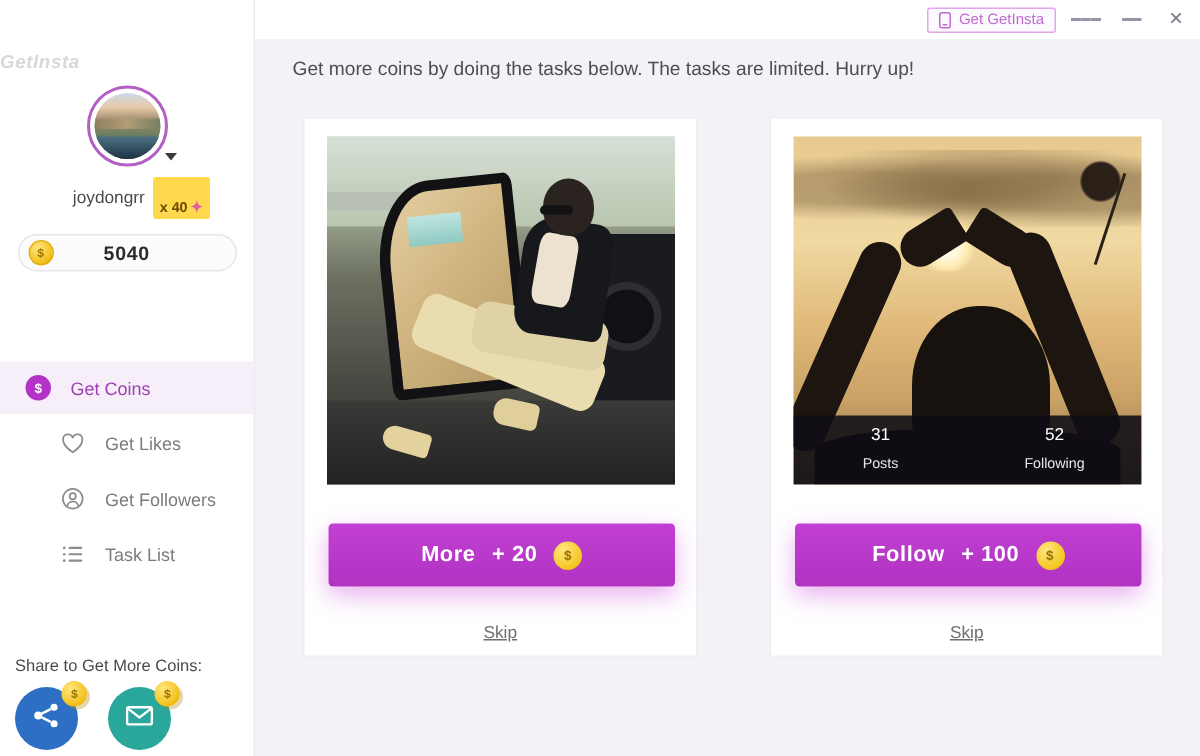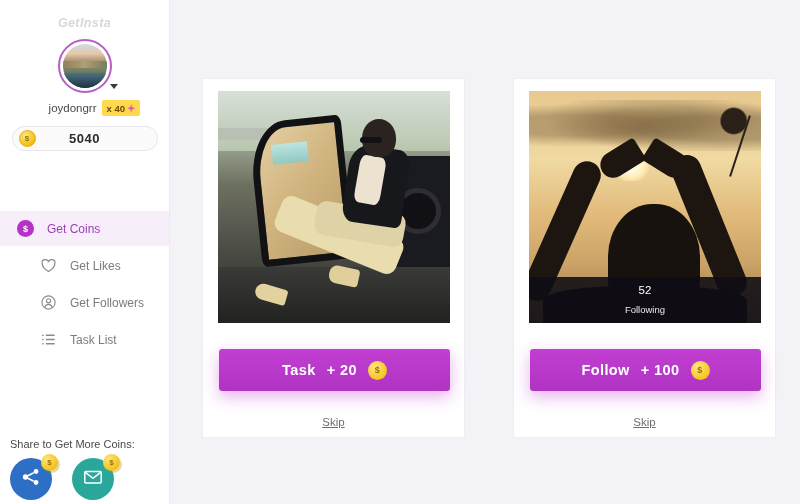--- a/index.html
+++ b/index.html
@@ -20,22 +20,23 @@
   
   .sidebar {
     position: relative;
     width: 170px; height: 504px;
     background: #ffffff;
     flex: 0 0 170px;
     border-right: 1px solid #eceaf0;
   }
   .brand {
     height: 26px;
-    display: flex; align-items: center; justify-content: center;
+    display: flex; align-items: center; 
     padding-top: 20px;
+    margin-top: 18px;
   }
   .brand-text {
     font-size: 12.5px; font-weight: bold; font-style: italic;
     color: #d8d8dc; letter-spacing: .4px;
   }
 
   .avatar-wrap {
     position: relative;
     margin: 13px auto 0 auto;
     width: 54px; height: 54px;
@@ -73,21 +74,21 @@
 
   .user-row {
     margin-top: 7px;
     display: flex; align-items: center; justify-content: center; gap: 5px;
   }
   .username { font-size: 11.5px; color: #4a4a4a; padding-left: 20px; }
   .mult-badge {
     background: #ffd84d;
     color: #6b4a00;
     font-size: 9.5px; font-weight: bold;
-    padding: 4px 5px 2px 5px;
+    padding: 16px 5px 2px 5px;
     border-radius: 2px;
     display: flex; align-items: center; gap: 2px;
     line-height: 1;
   }
   .bolt { color: #e05ba8; font-size: 10px; }
 
   .coin-bar {
     margin: 10px auto 0 auto;
     width: 146px; height: 25px;
     background: #fbfbfc;
@@ -398,21 +399,39 @@
           <span class="share-coin">$</span>
         </div>
 
       </div>
     </div>
 
   </aside>
 
   <section class="main">
 
-
+    <div class="titlebar">
+      <div class="get-app-btn">
+        <span class="phone-ico"></span>
+        <span>Get GetInsta</span>
+      </div>
+      <div class="win-btn hamburger">
+          <i></i>
+          <i></i>
+          <i></i>
+        </div>
+      <div class="win-btn">
+          <span class="minimize"></span>
+        </div>
+      <div class="win-btn">
+          <span class="close-x">×</span>
+        </div>
+    </div>
+
+    <div class="headline">Get more coins by doing the tasks below. The tasks are limited. Hurry up!</div>
 
     <div class="cards">
 
       <div class="card">
 
         <div class="photo ph-car">
           <div class="sky"></div>
           <div class="guard"></div>
           <div class="road"></div>
           <div class="carbody"></div>
@@ -422,21 +441,21 @@
           <div class="legs2"></div>
           <div class="torso"></div>
           <div class="shirt"></div>
           <div class="man-head"></div>
           <div class="glasses"></div>
           <div class="shoe1"></div>
           <div class="shoe2"></div>
         </div>
 
         <div class="action-btn">
-          <span>Task</span>
+          <span>More</span>
           <span>+ 20</span>
           <span class="btn-coin">$</span>
         </div>
 
         <div class="skip">Skip</div>
       </div>
 
       <div class="card">
 
         <div class="photo ph-sun">
@@ -445,20 +464,24 @@
           <div class="armL"></div>
           <div class="armR"></div>
           <div class="head"></div>
           <div class="shoulder"></div>
           <div class="glow"></div>
           <div class="handL"></div>
           <div class="handR"></div>
 
           <div class="stats">
             <div class="stat">
+              <span class="stat-num">31</span>
+              <span class="stat-lbl">Posts</span>
+            </div>
+            <div class="stat">
               <span class="stat-num">52</span>
               <span class="stat-lbl">Following</span>
             </div>
           </div>
         </div>
 
         <div class="action-btn">
           <span>Follow</span>
           <span>+ 100</span>
           <span class="btn-coin">$</span>

